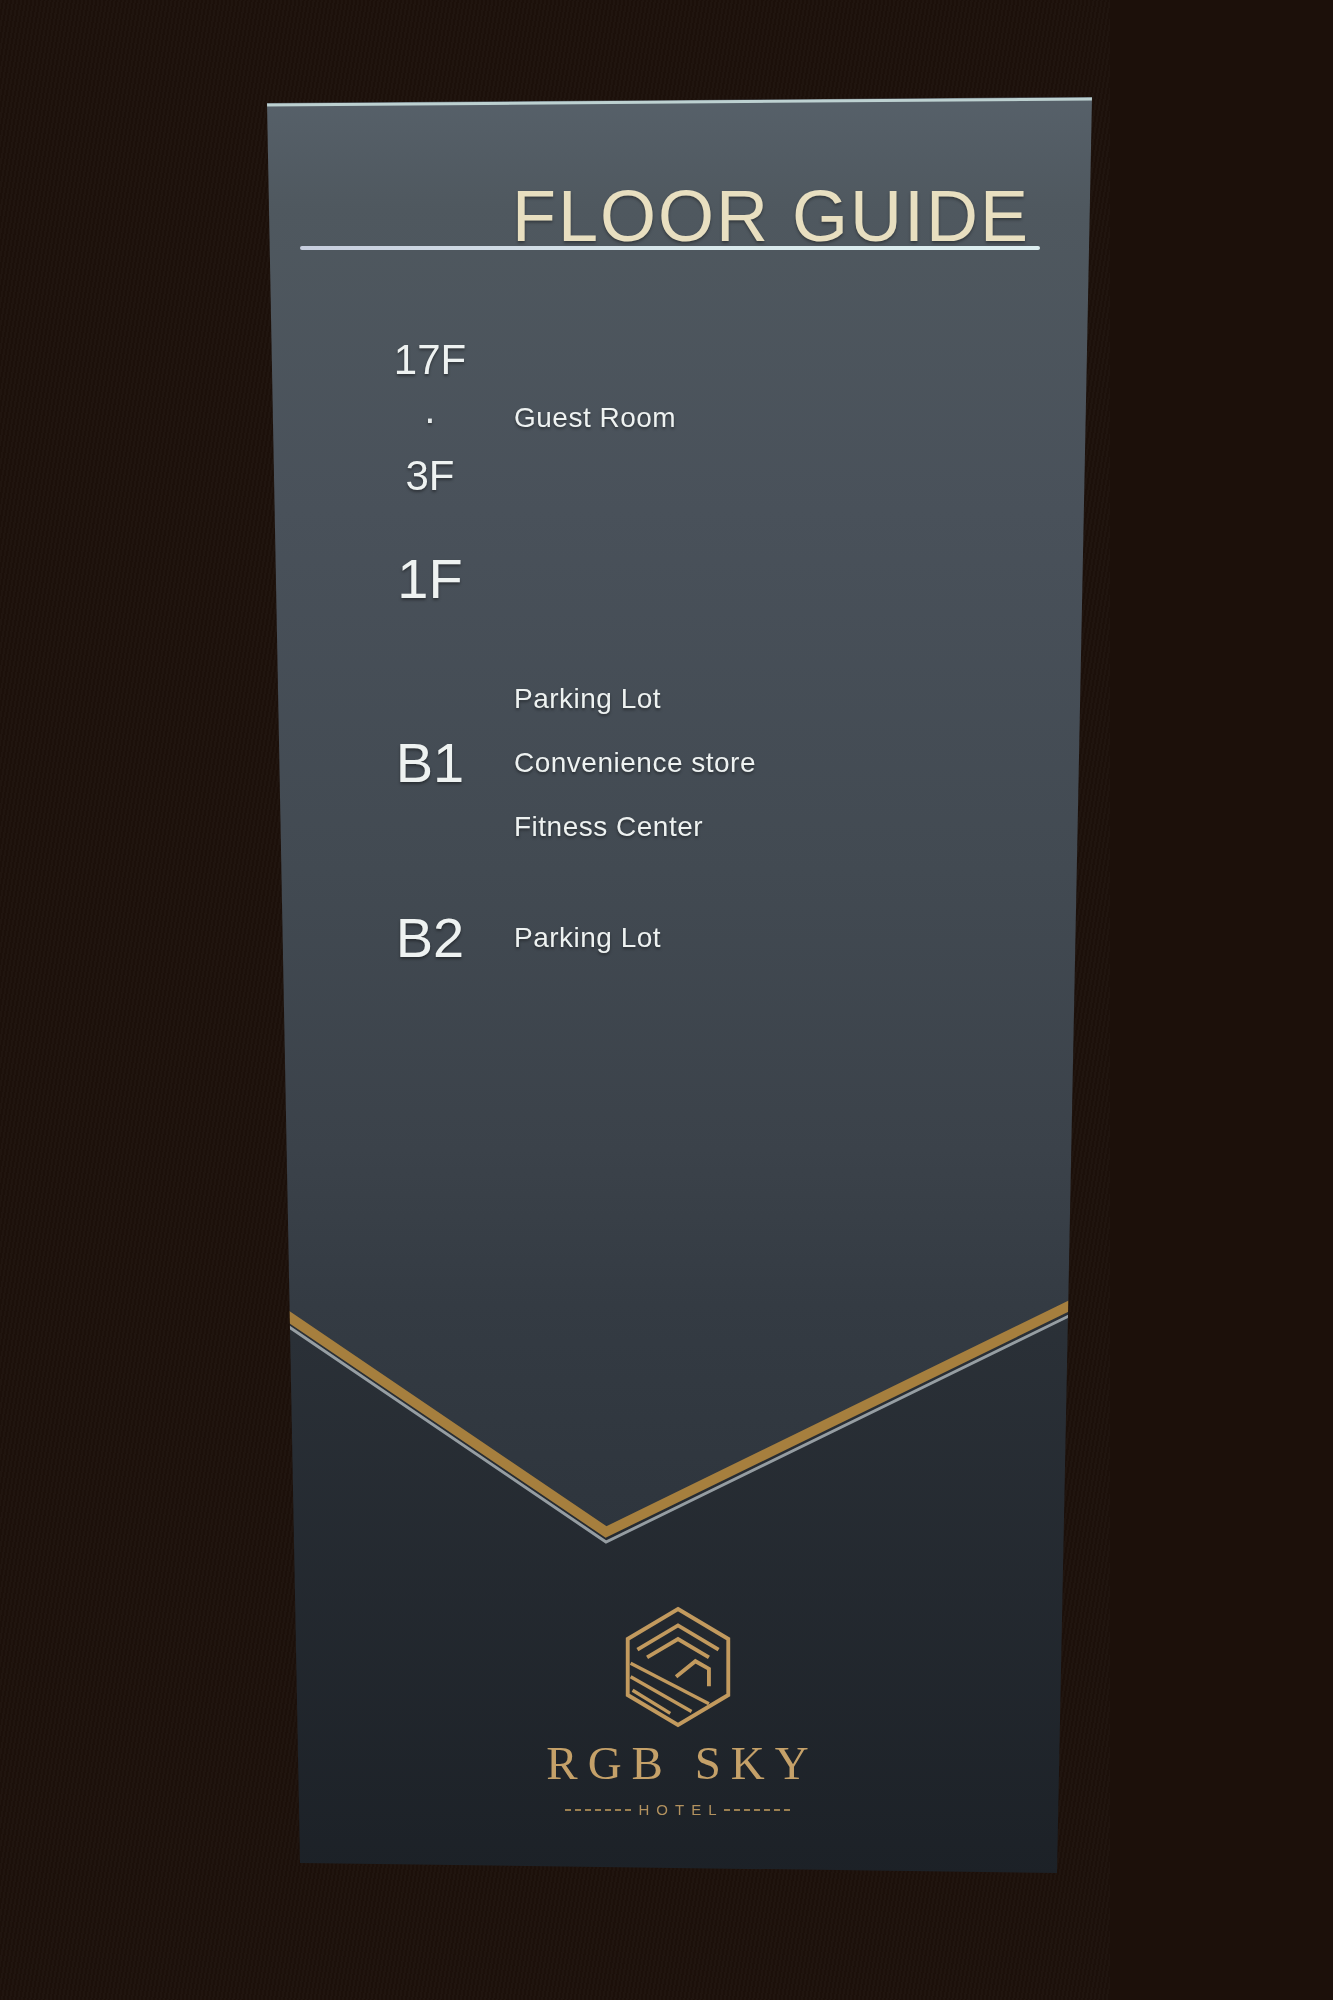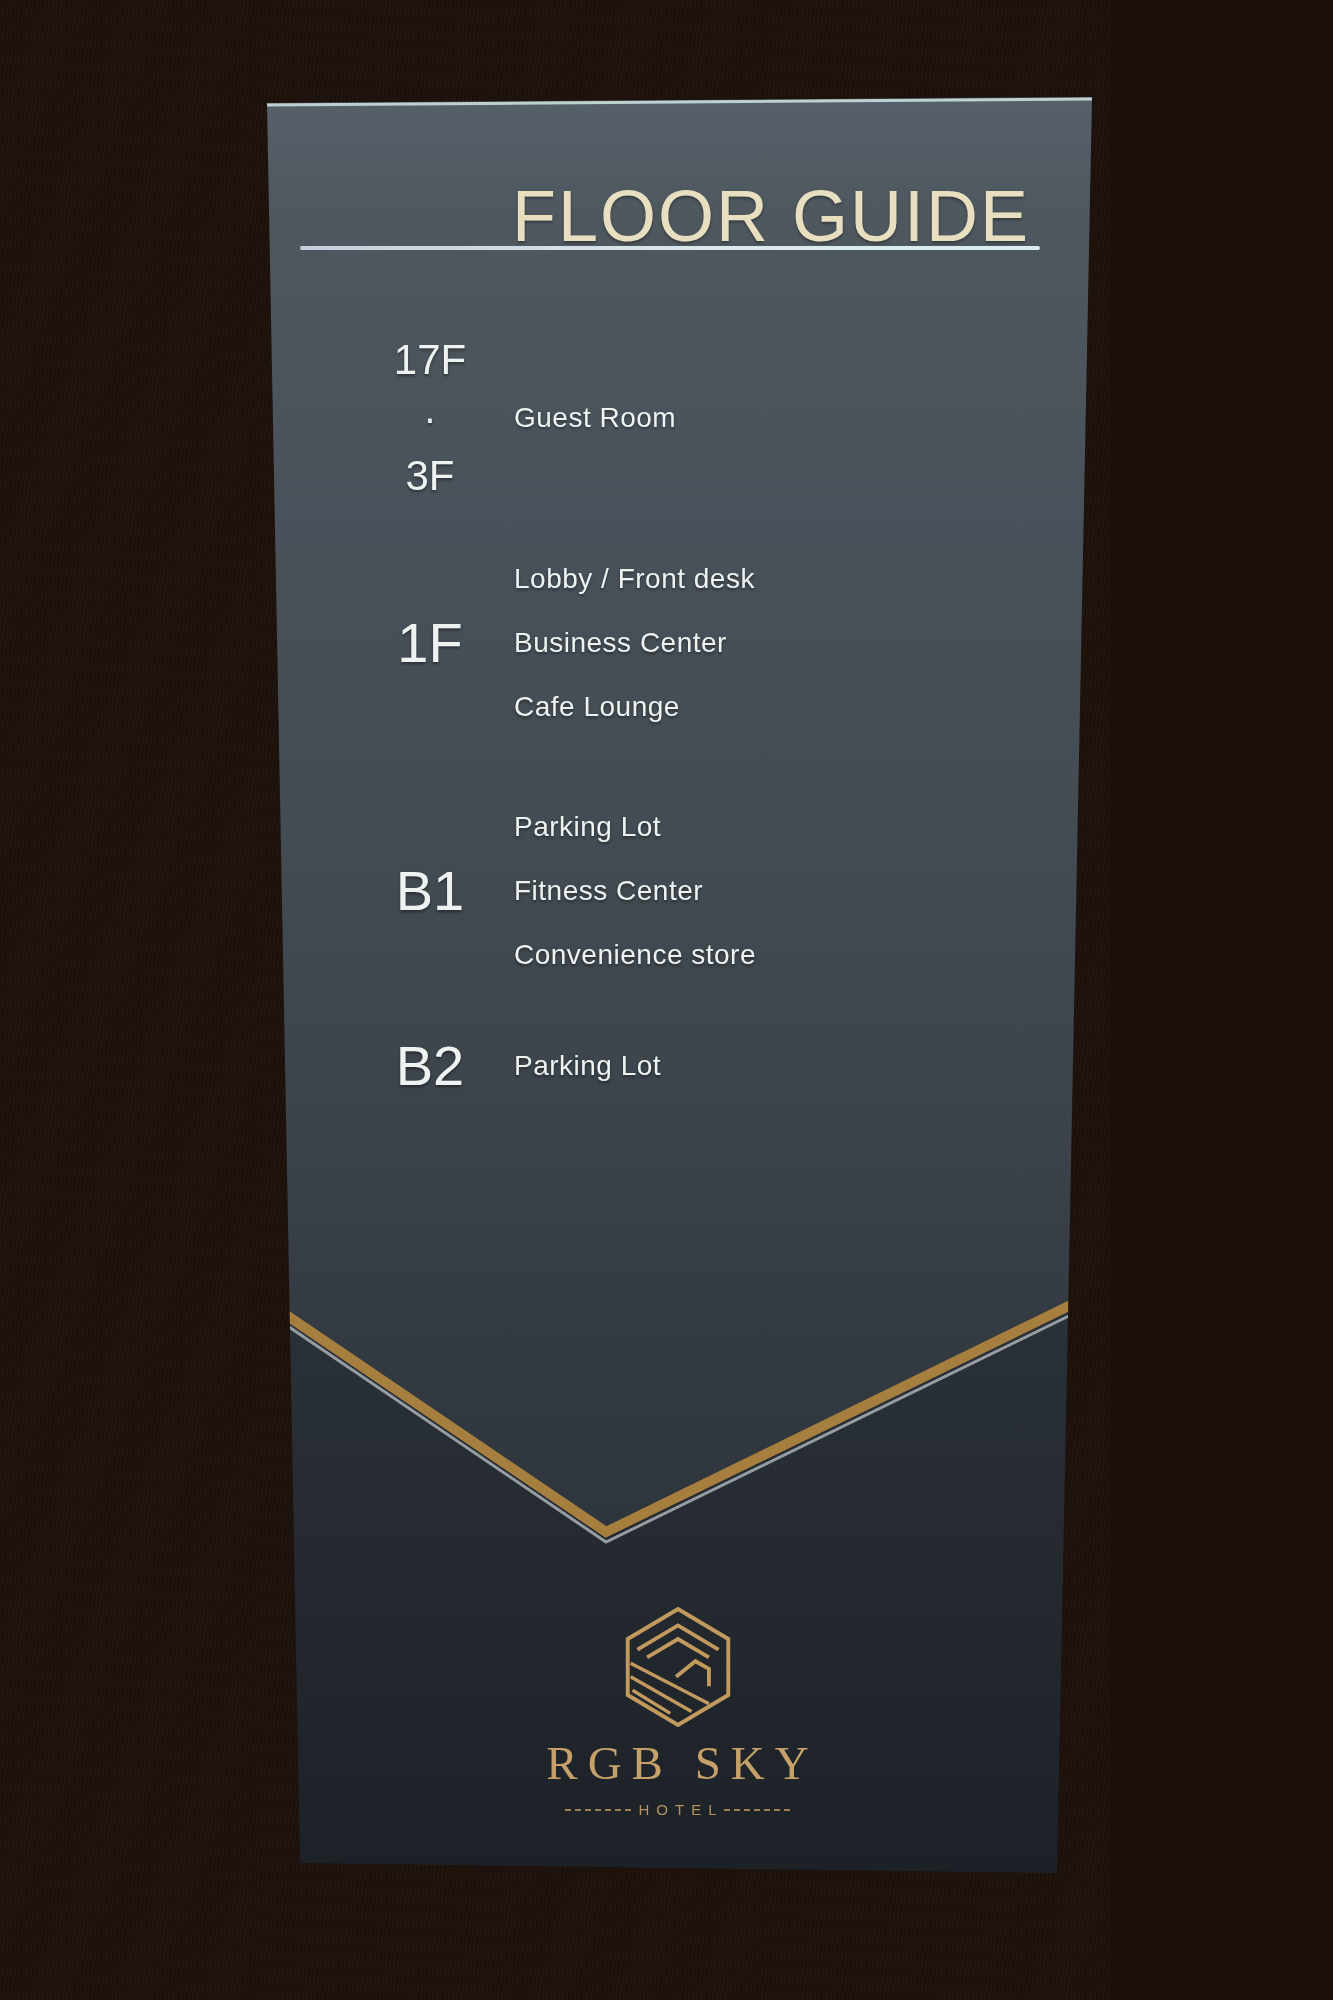--- a/index.html
+++ b/index.html
@@ -129,35 +129,30 @@
         <div class="floor-labels">
           <div class="label-line">Guest Room</div>
         </div>
       </div>
 
 
       <div class="floor-group">
         <div class="floor-num">
           <div class="num-line">1F</div>
         </div>
-        <div class="floor-labels">
-          <div class="label-line">Lobby / Front desk</div>
-          <div class="label-line">Business Center</div>
-          <div class="label-line">Cafe Lounge</div>
-        </div>
       </div>
 
       <div class="floor-group">
         <div class="floor-num">
           <div class="num-line">B1</div>
         </div>
         <div class="floor-labels">
           <div class="label-line">Parking Lot</div>
+          <div class="label-line">Convenience store</div>
           <div class="label-line">Fitness Center</div>
-          <div class="label-line">Convenience store</div>
         </div>
       </div>
 
       <div class="floor-group">
         <div class="floor-num">
           <div class="num-line">B2</div>
         </div>
         <div class="floor-labels">
           <div class="label-line">Parking Lot</div>
         </div>

